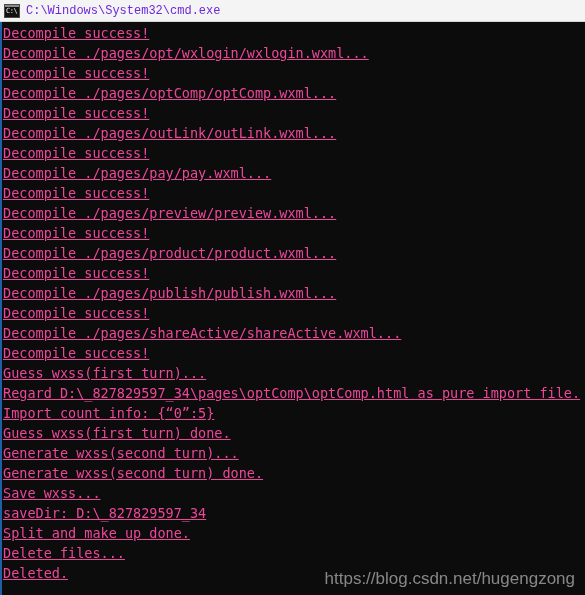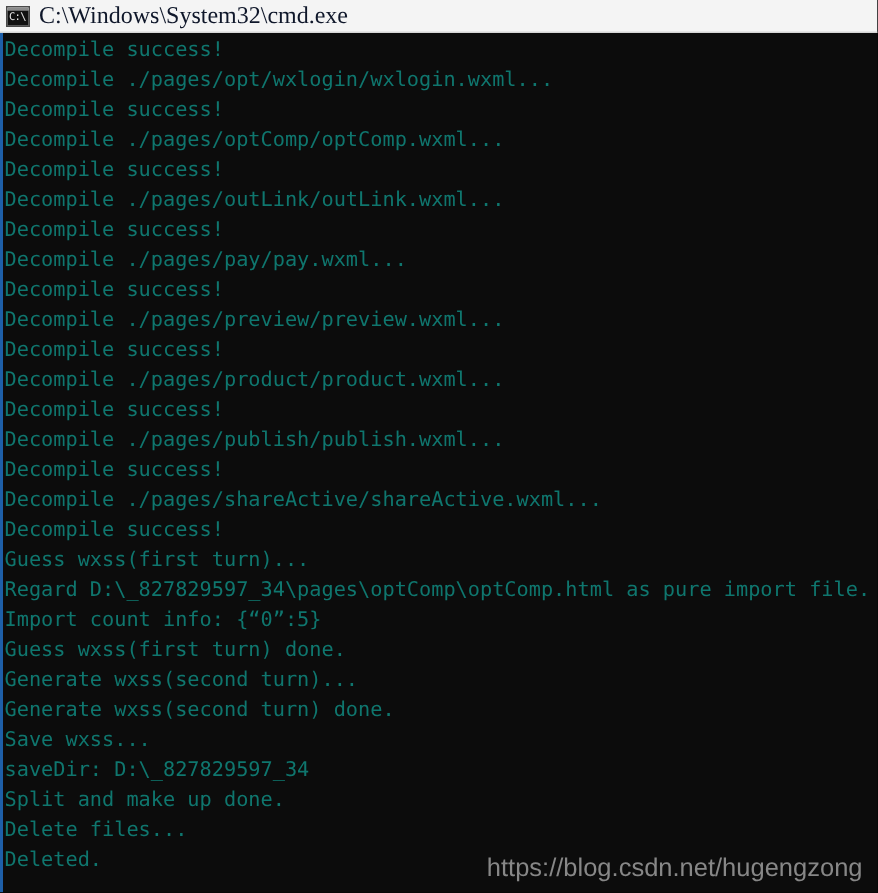--- a/index.html
+++ b/index.html
@@ -73,23 +73,23 @@
     top: 0px;
     color: #e8e8e8;
     font-family: "DejaVu Sans Mono", monospace;
     font-size: 7px;
     line-height: 9px;
     letter-spacing: -0.5px;
     white-space: nowrap;
   }
 
   #titlebar-text {
-    font-family: Liberation Serif, serif;
-    font-size: 16px;
-    color: #0f172a;
+    font-family: Liberation Mono, monospace;
+    font-size: 12px;
+    color: #6d28d9;
     white-space: nowrap;
     line-height: 14px;
   }
 
   
   #console {
     position: relative;
     flex: 1 1 auto;
     background: #0c0c0c;
     overflow: hidden;
@@ -115,21 +115,22 @@
     font-size: 13.5px;
     line-height: 20px;
     color: #cccccc;
     white-space: pre;
     letter-spacing: 0px;
   }
 
   .line {
     height: 20px;
     white-space: pre;
-    color: #0f766e;
+    color: #ec4899;
+    text-decoration: underline;
   }
   .line.blank {
     height: 20px;
   }
 
   
   #watermark {
     position: absolute;
     right: 10px;
     bottom: 6px;

